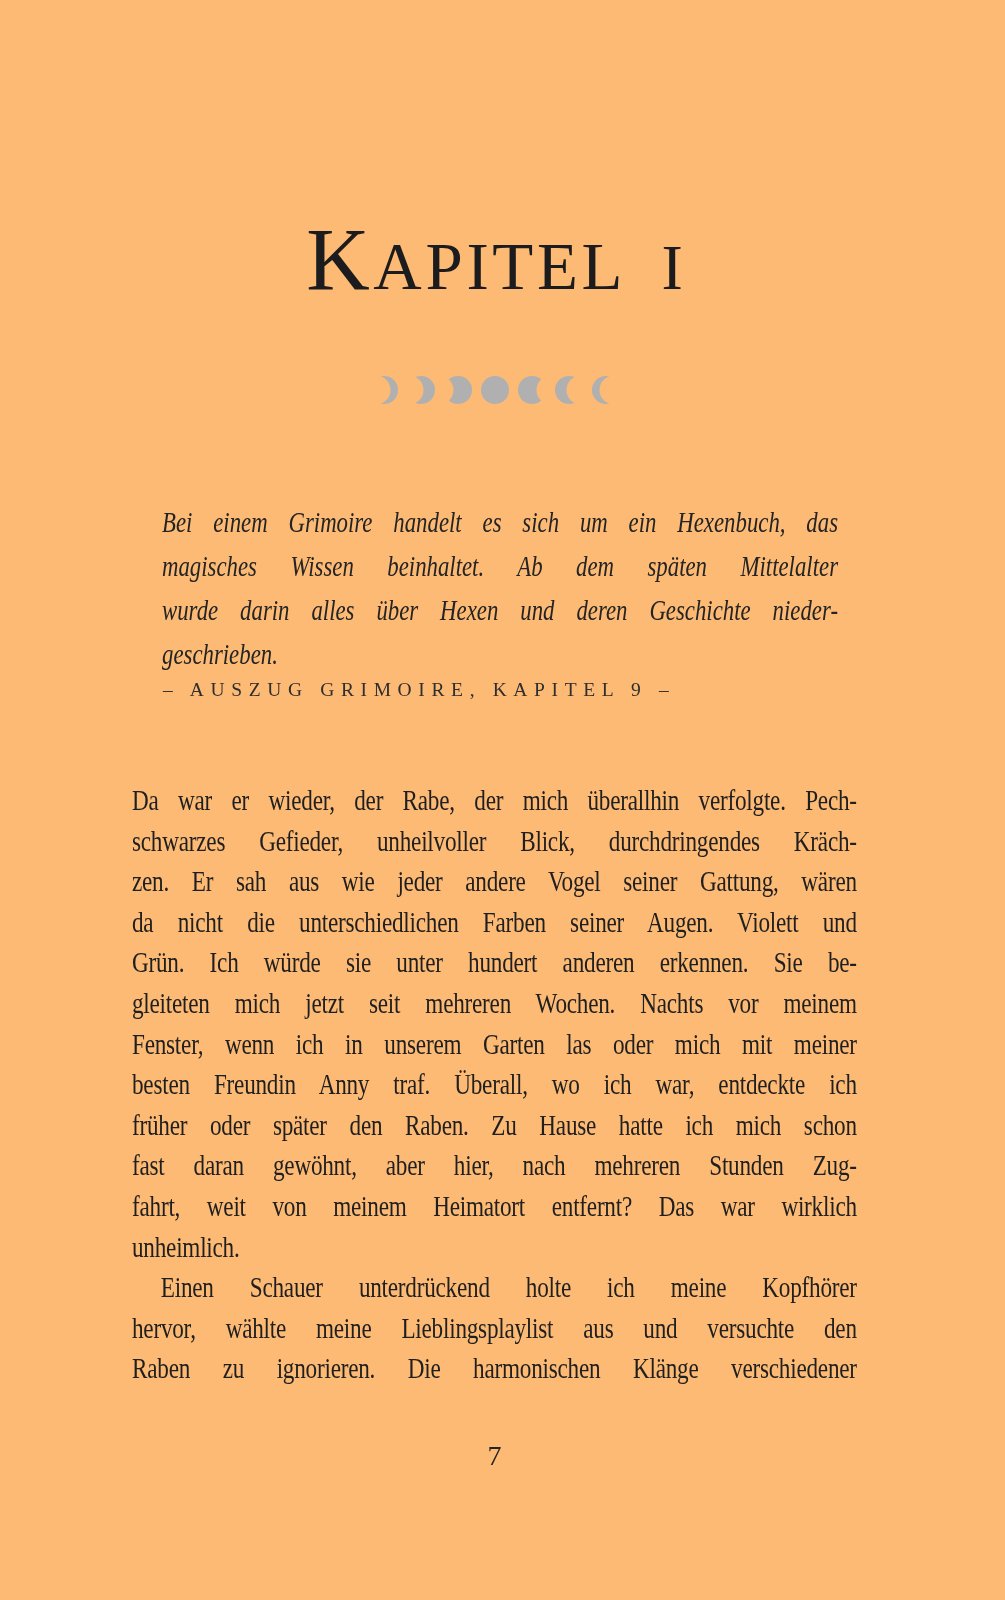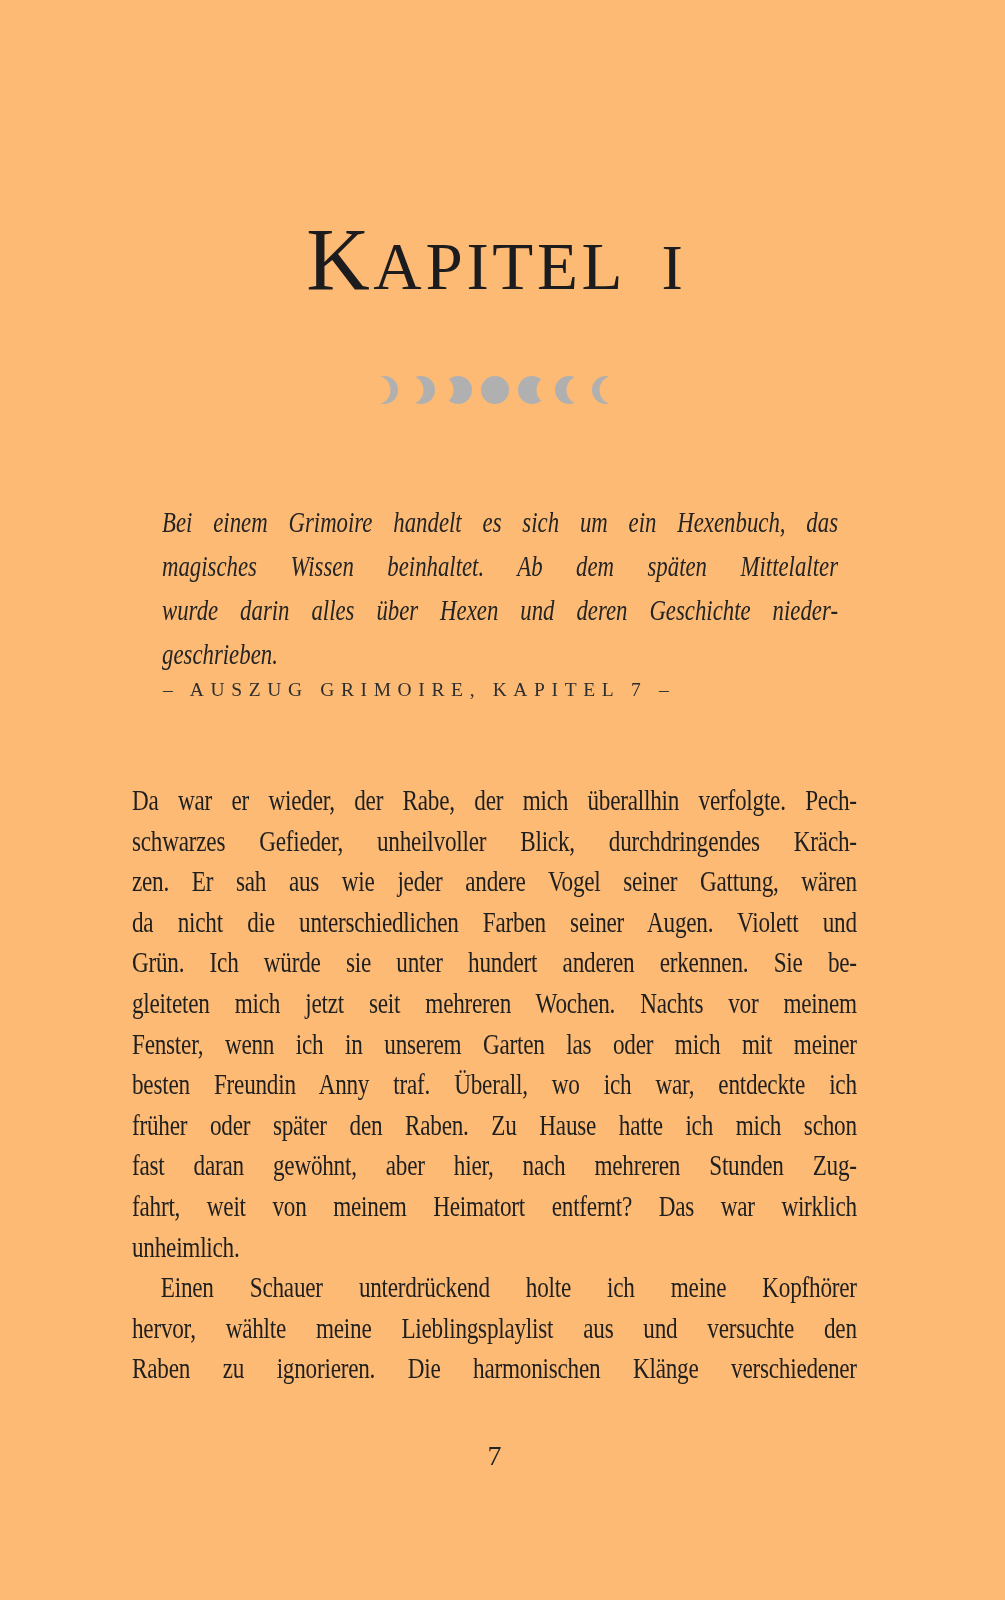--- a/index.html
+++ b/index.html
@@ -142,21 +142,21 @@
     </svg>
   </div>
 
   <div class="epigraph">
     <div class="ep-line">Bei einem Grimoire handelt es sich um ein Hexenbuch, das</div>
     <div class="ep-line">magisches Wissen beinhaltet. Ab dem späten Mittelalter</div>
     <div class="ep-line">wurde darin alles über Hexen und deren Geschichte nieder-</div>
     <div class="ep-line para-end">geschrieben.</div>
   </div>
 
-  <div class="attribution">– AUSZUG GRIMOIRE, KAPITEL 7 –</div>
+  <div class="attribution">– AUSZUG GRIMOIRE, KAPITEL 9 –</div>
 
   <div class="body-block">
     <div class="b-line">Da war er wieder, der Rabe, der mich überallhin verfolgte. Pech-</div>
     <div class="b-line">schwarzes Gefieder, unheilvoller Blick, durchdringendes Kräch-</div>
     <div class="b-line">zen. Er sah aus wie jeder andere Vogel seiner Gattung, wären</div>
     <div class="b-line">da nicht die unterschiedlichen Farben seiner Augen. Violett und</div>
     <div class="b-line">Grün. Ich würde sie unter hundert anderen erkennen. Sie be-</div>
     <div class="b-line">gleiteten mich jetzt seit mehreren Wochen. Nachts vor meinem</div>
     <div class="b-line">Fenster, wenn ich in unserem Garten las oder mich mit meiner</div>
     <div class="b-line">besten Freundin Anny traf. Überall, wo ich war, entdeckte ich</div>

